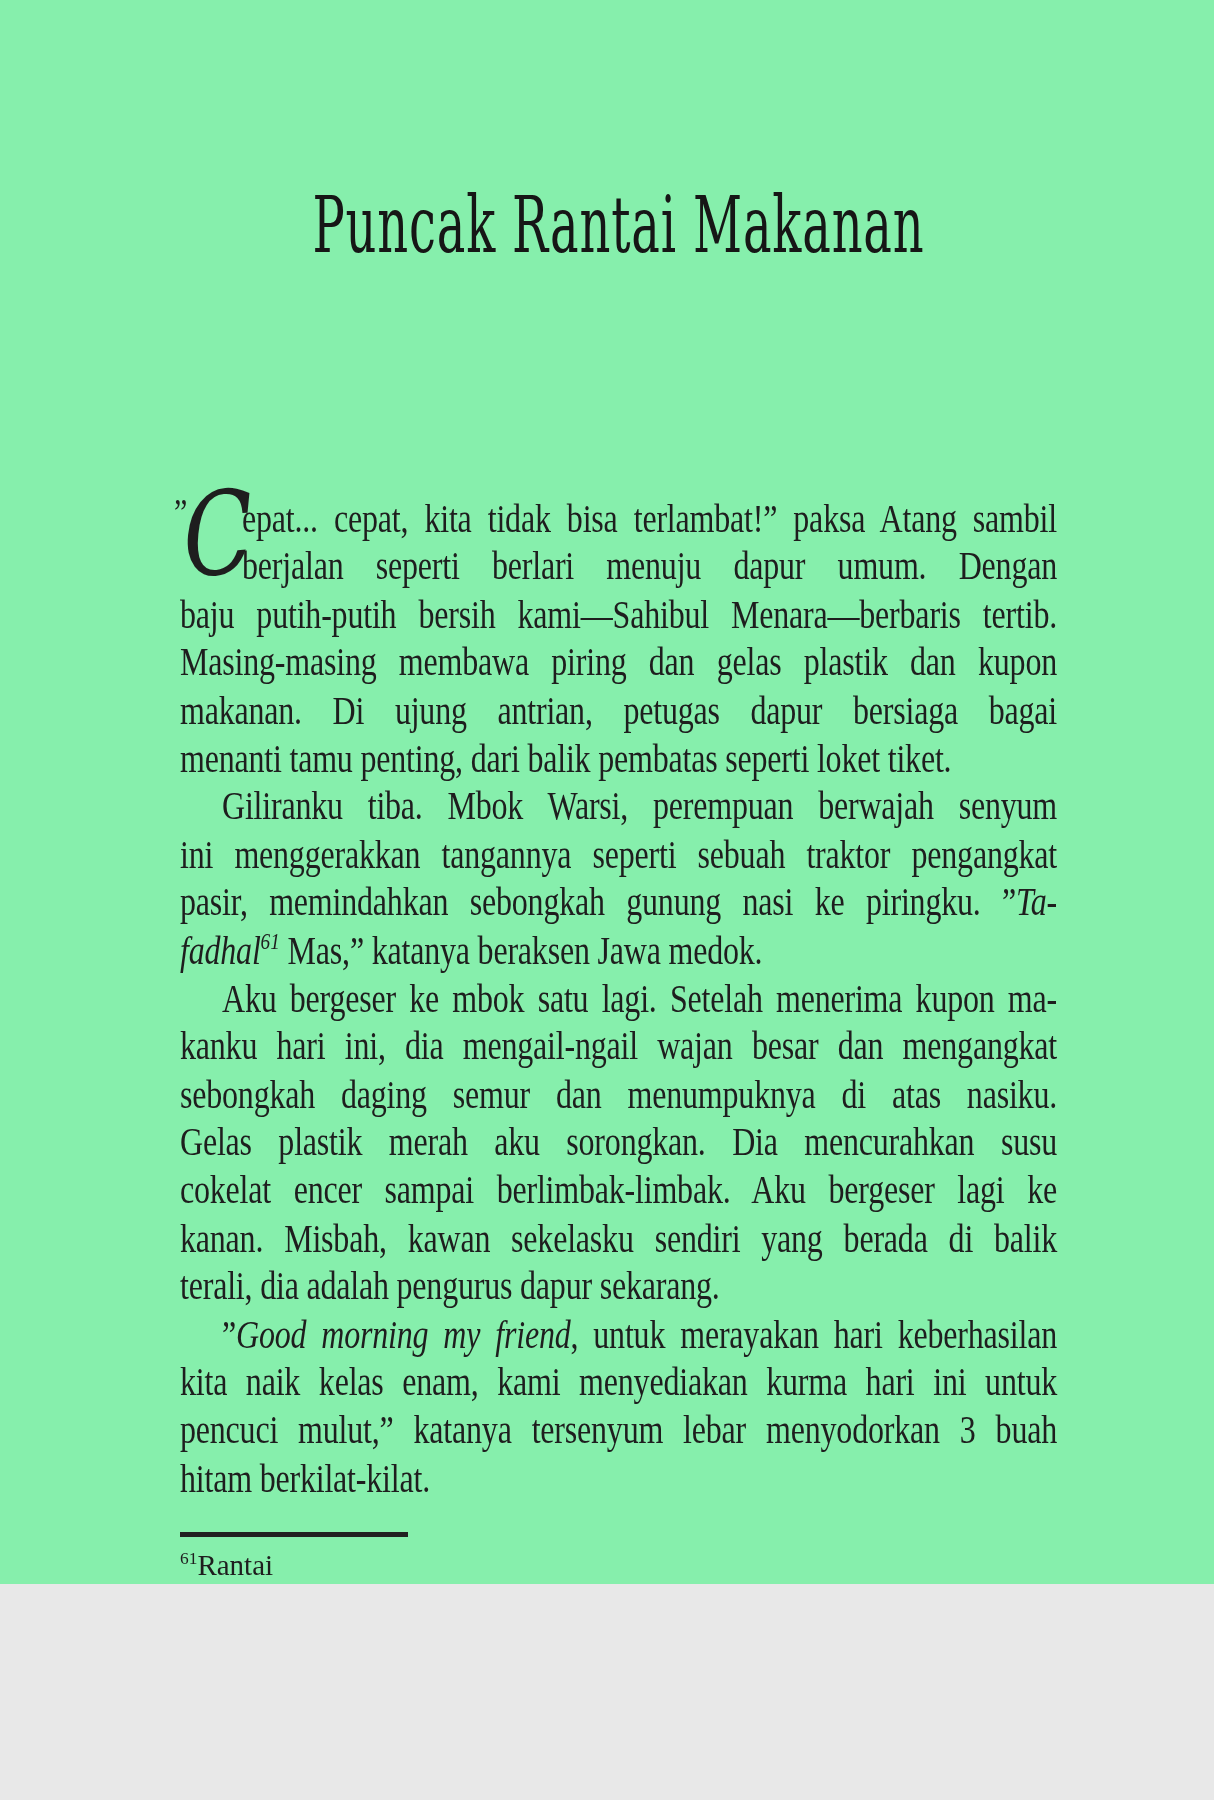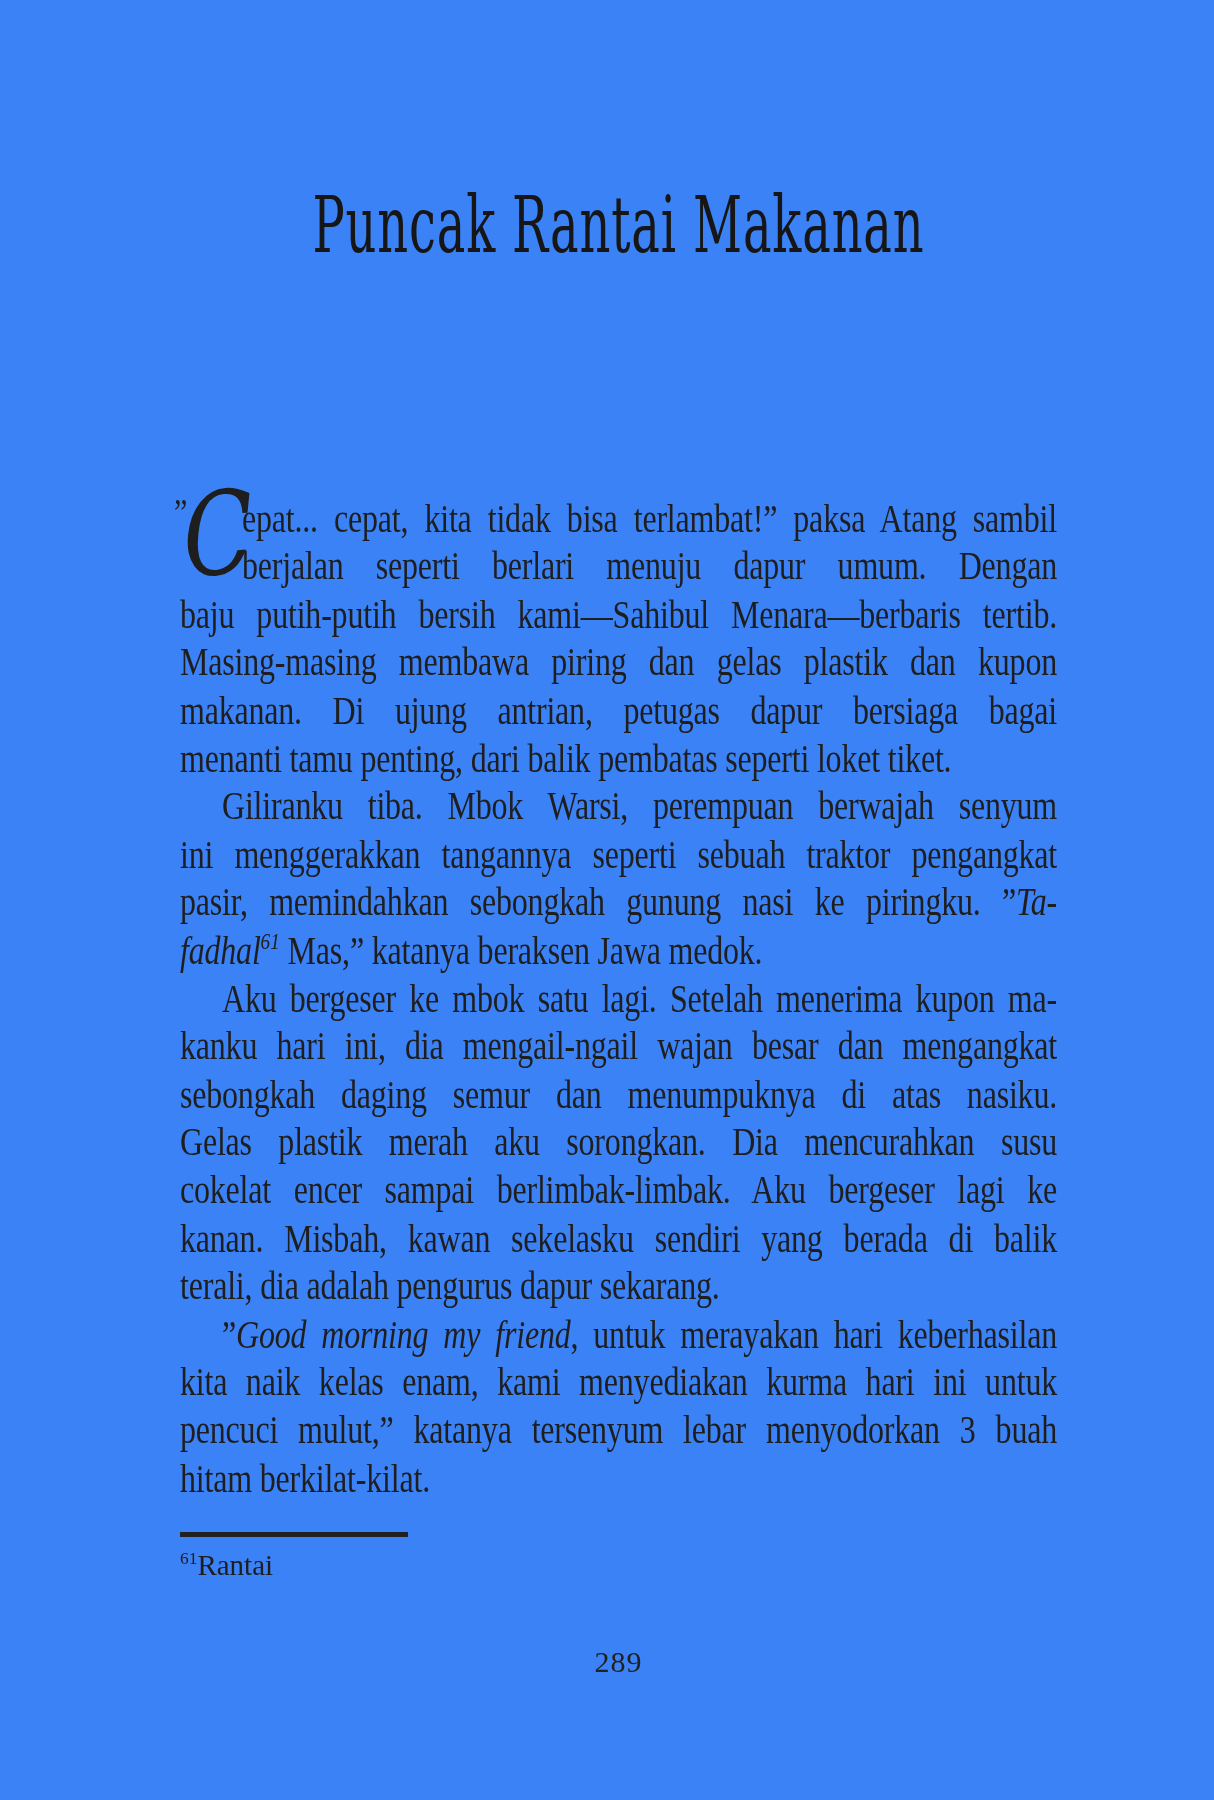--- a/index.html
+++ b/index.html
@@ -1,20 +1,20 @@
 <!DOCTYPE html>
 <html><head>
 <meta charset="utf-8">
 <style>
   html,body{margin:0;padding:0;background:#e8e8e8;}
   .page{
     position:relative;
-    width:1214px;height:1800px;
+    width:1214px;height:1584px;
     margin:0 auto;
-    background:#3b82f6;
+    background:#86efac;
     overflow:hidden;
     font-family:"Liberation Serif", serif;
     color:#1e1e1e;
   }
   
   .chapter-title{
     position:absolute;left:180px;top:178px;width:877px;
     text-align:center;white-space:nowrap;
     font-family:"DejaVu Serif", serif;
     font-size:60px;font-weight:500;letter-spacing:1px;

